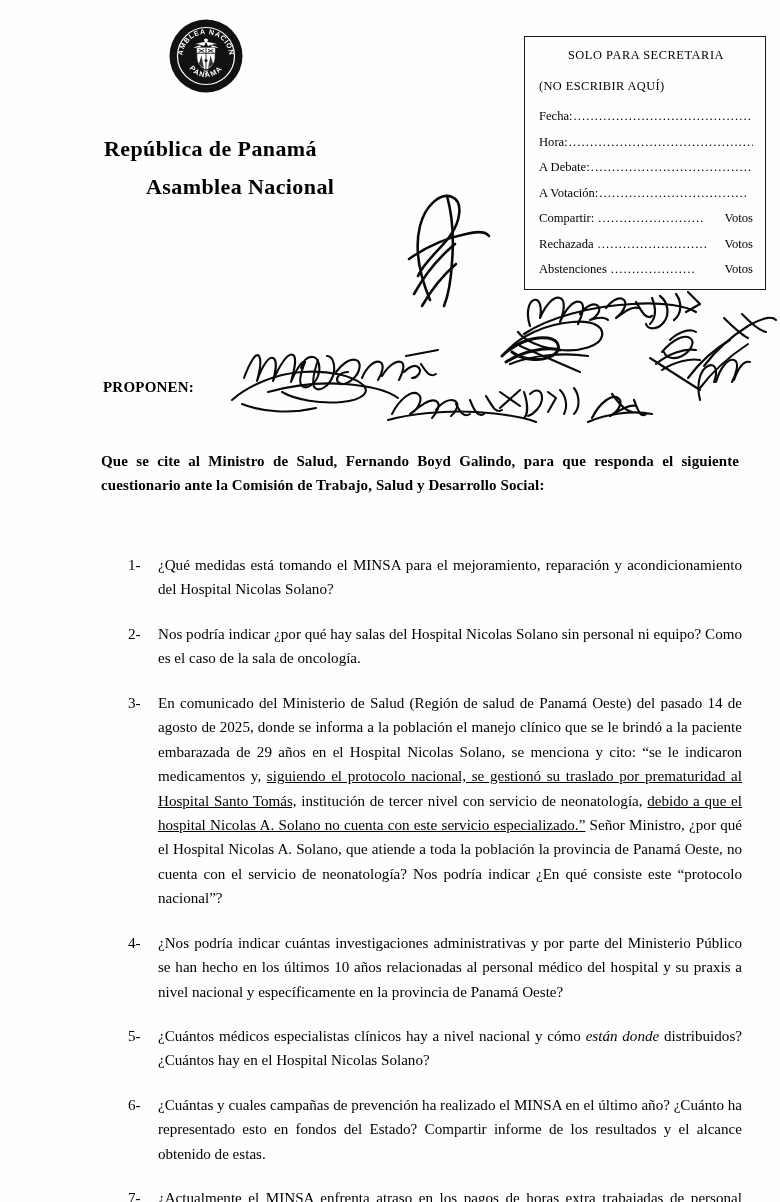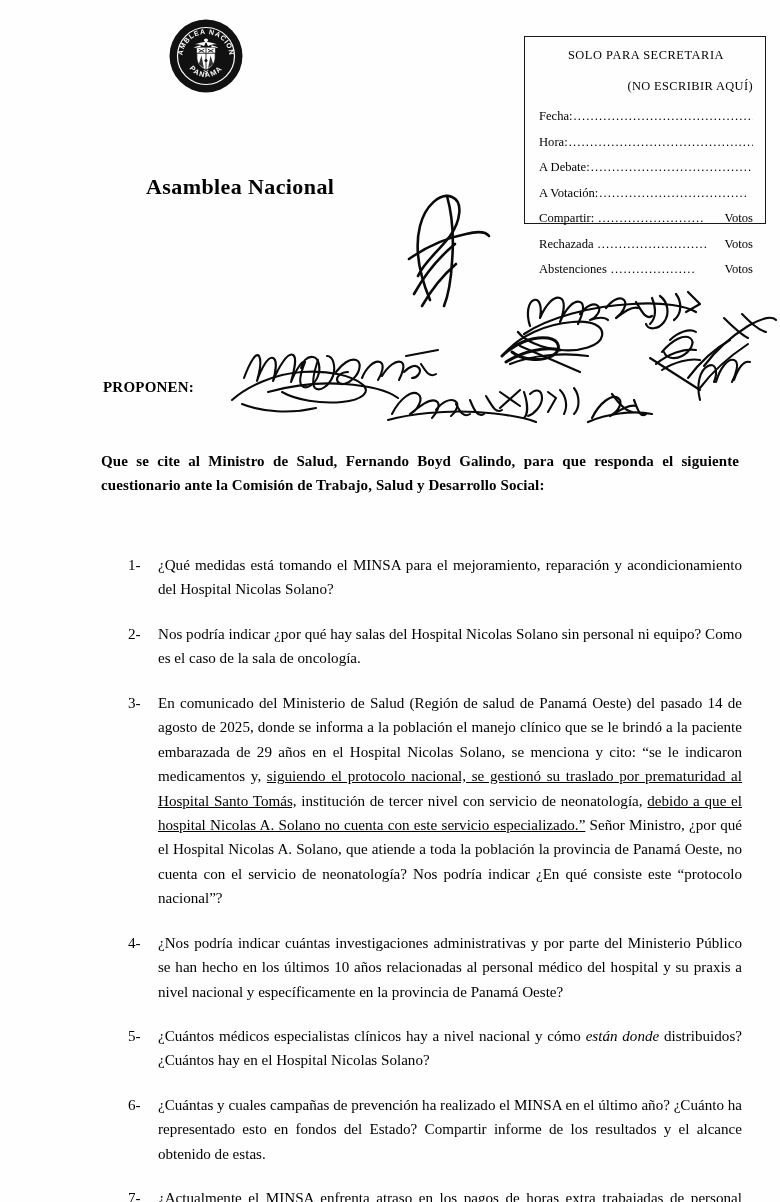--- a/index.html
+++ b/index.html
@@ -59,34 +59,34 @@
     letter-spacing: 0.2px;
     white-space: nowrap;
   }
 
   
   #sec-box {
     position: absolute;
     left: 524px;
     top: 36px;
     width: 242px;
-    height: 188px;
+    height: 254px;
     border: 1.6px solid #1a1a1a;
     box-sizing: border-box;
     padding: 9px 12px 4px 14px;
   }
   #sec-box .sb-title {
     text-align: center;
     font-size: 12.4px;
     letter-spacing: 0.55px;
     margin: 2px 0 0 0;
     white-space: nowrap;
   }
   #sec-box .sb-sub {
-    text-align: right;
+    text-align: left;
     font-size: 12.4px;
     letter-spacing: 0.4px;
     margin: 16px 0 0 0;
     white-space: nowrap;
   }
   #sec-box .sb-rows { margin-top: 15px; }
   #sec-box .sb-row {
     display: flex;
     align-items: baseline;
     font-size: 12.6px;
@@ -183,20 +183,21 @@
       <path d="M40.2 41 l7.6 4.2 M47.8 41 l-7.6 4.2" stroke="#111" stroke-width="1.2"></path>
       <path d="M52.4 41 l7.4 4.2 M59.8 41 l-7.4 4.2" stroke="#111" stroke-width="1.2"></path>
       <path d="M44 49.5 l-3.4 11 q3.2 3.2 6.6 5.4 Z" fill="#111" opacity="0.85"></path>
       <path d="M56 49.5 l3.4 11 q-3.2 3.2-6.6 5.4 Z" fill="#111" opacity="0.85"></path>
       <circle cx="50" cy="56" r="2" fill="#111"></circle>
       <path d="M47 69 q3 3 6 0" stroke="#fff" stroke-width="1.2" fill="none"></path>
       <text x="50" y="75" font-family="'Liberation Sans', sans-serif" font-size="5" fill="#fff" text-anchor="middle">★</text>
     </svg>
   </div>
 
+  <div class="doc-title" id="title-line1">República de Panamá</div>
   <div class="doc-title" id="title-line2">Asamblea Nacional</div>
 
   <div id="proponen">PROPONEN:</div>
 
   <div id="sec-box">
     <div class="sb-title">SOLO PARA SECRETARIA</div>
     <div class="sb-sub">(NO ESCRIBIR AQUÍ)</div>
     <div class="sb-rows" id="sb-rows">
         <div class="sb-row">
           <span class="sb-lab">Fecha:</span>

